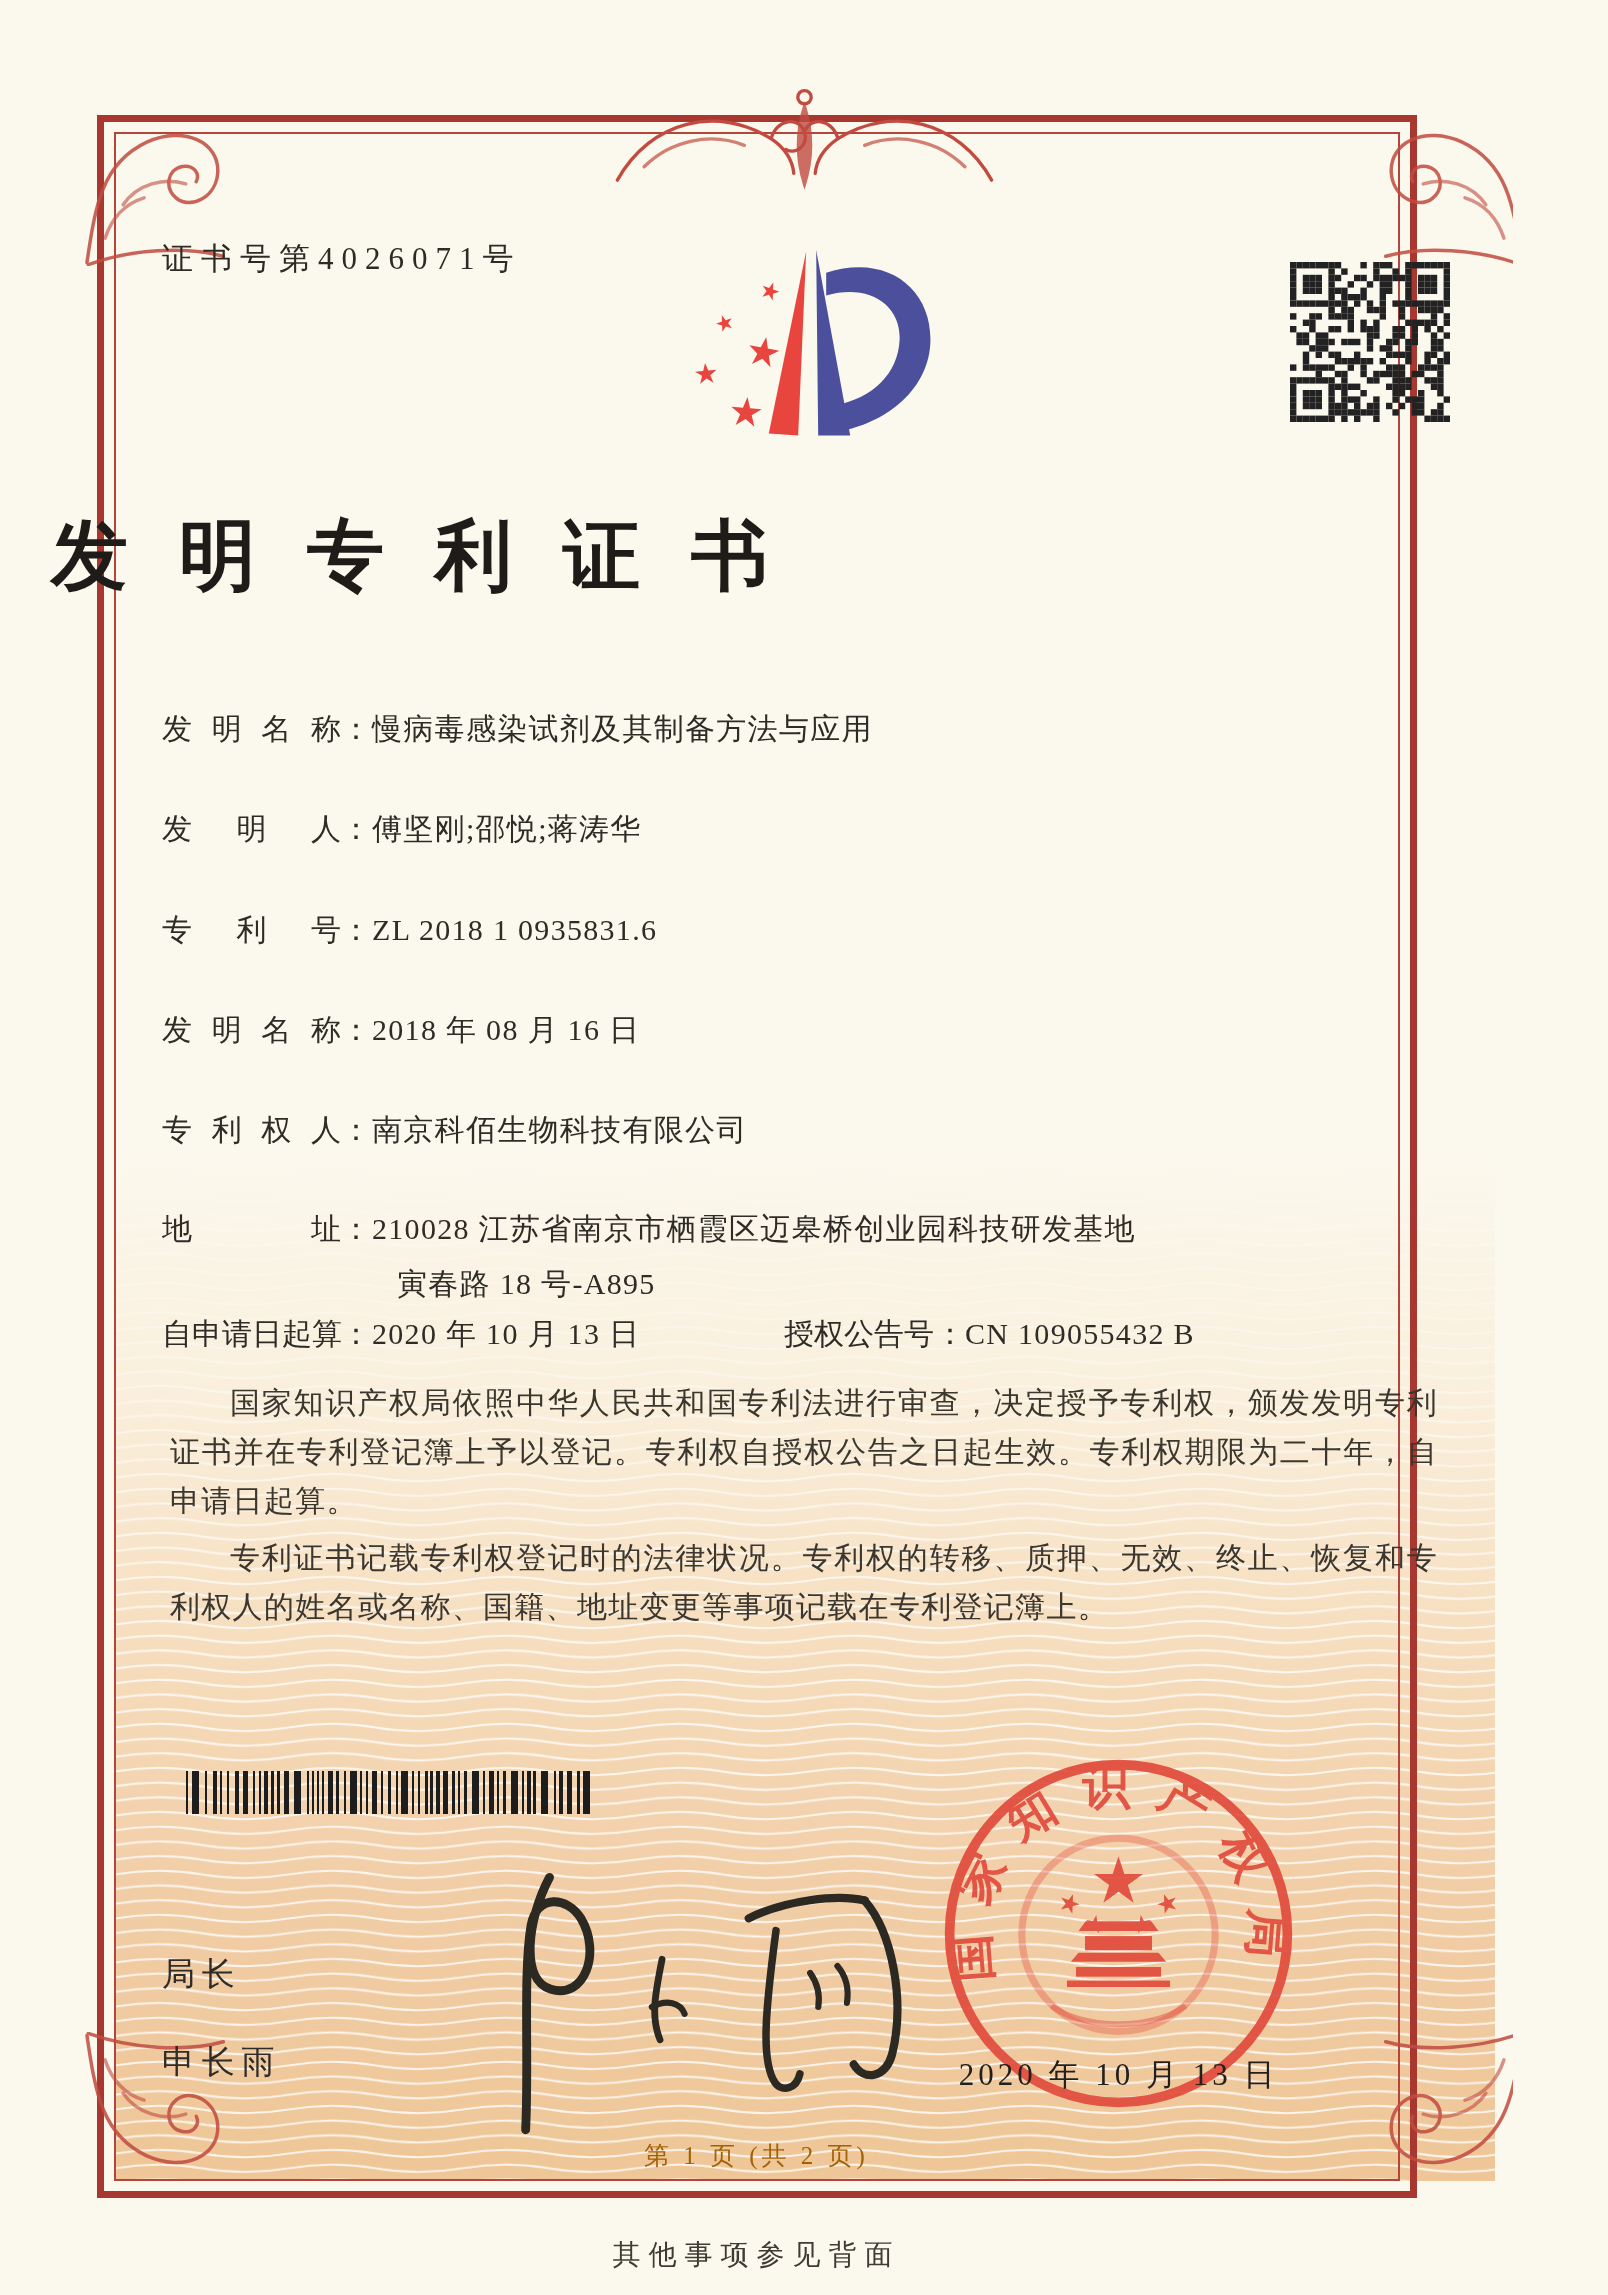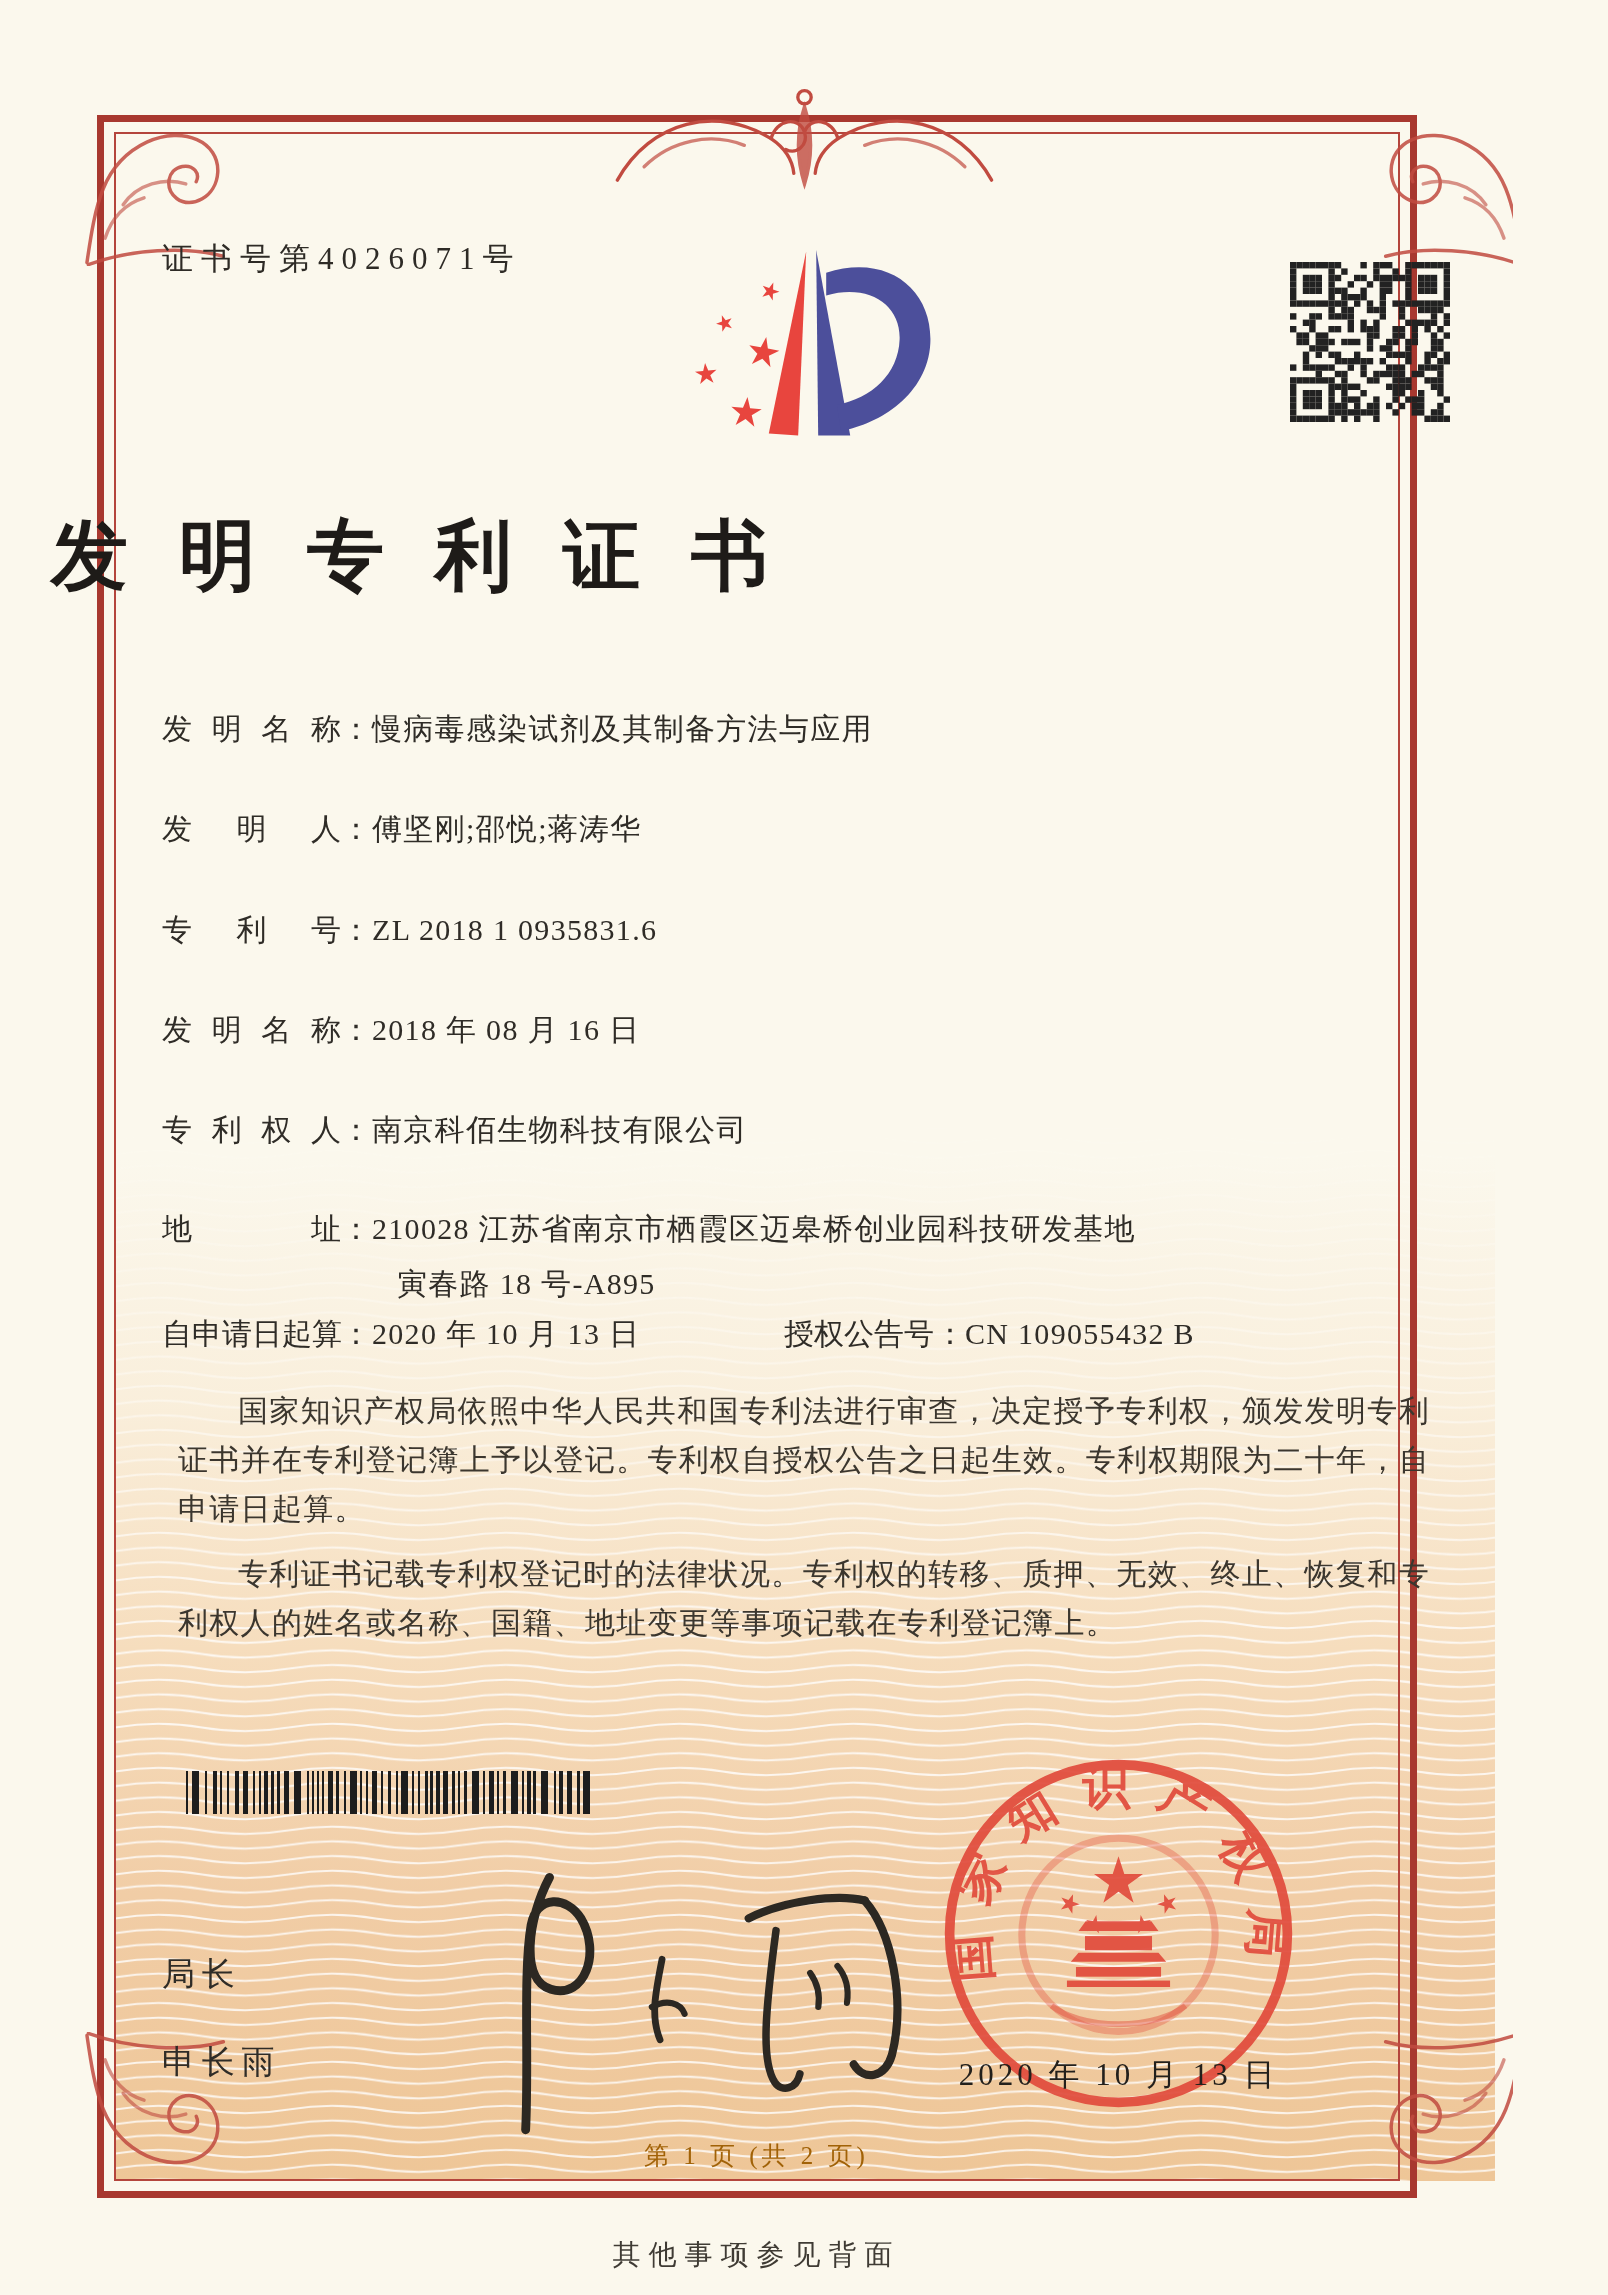--- a/index.html
+++ b/index.html
@@ -51,21 +51,21 @@
   .fvalue{display:inline-block;vertical-align:top;letter-spacing:1.3px;}
   .addr-lines{display:inline-block;vertical-align:top;white-space:normal;width:1042px;
               letter-spacing:1.3px;}
   .addr-lines .l2{display:block;margin-top:14.7px;margin-left:25px;}
   .grant-group{position:absolute;left:622px;top:0;white-space:nowrap;text-align:right;}
   .grant-group .glabel{display:inline-block;}
 
   
   .body-text{position:absolute;left:162px;top:1370px;width:1284px;z-index:4;
     font-size:30px;line-height:49px;color:#3b362e;text-align:justify;letter-spacing:1.3px;}
-  .body-text p{margin:16px;text-indent:2em;}
+  .body-text p{margin:8px;text-indent:2em;}
 
   
   .barcode{position:absolute;left:186px;top:1771px;width:427px;height:43px;z-index:4;}
   .barcode i{position:absolute;top:0;bottom:0;background:#1d1d1d;}
   .director-label{position:absolute;left:162px;top:1952px;z-index:4;font-size:33px;
     letter-spacing:6.7px;color:#2f2c27;}
   .director-name{position:absolute;left:162px;top:2040px;z-index:4;font-size:33px;
     letter-spacing:6.7px;color:#2f2c27;}
   .signature{position:absolute;left:454px;top:1835px;width:614px;height:314px;z-index:5;}
 

